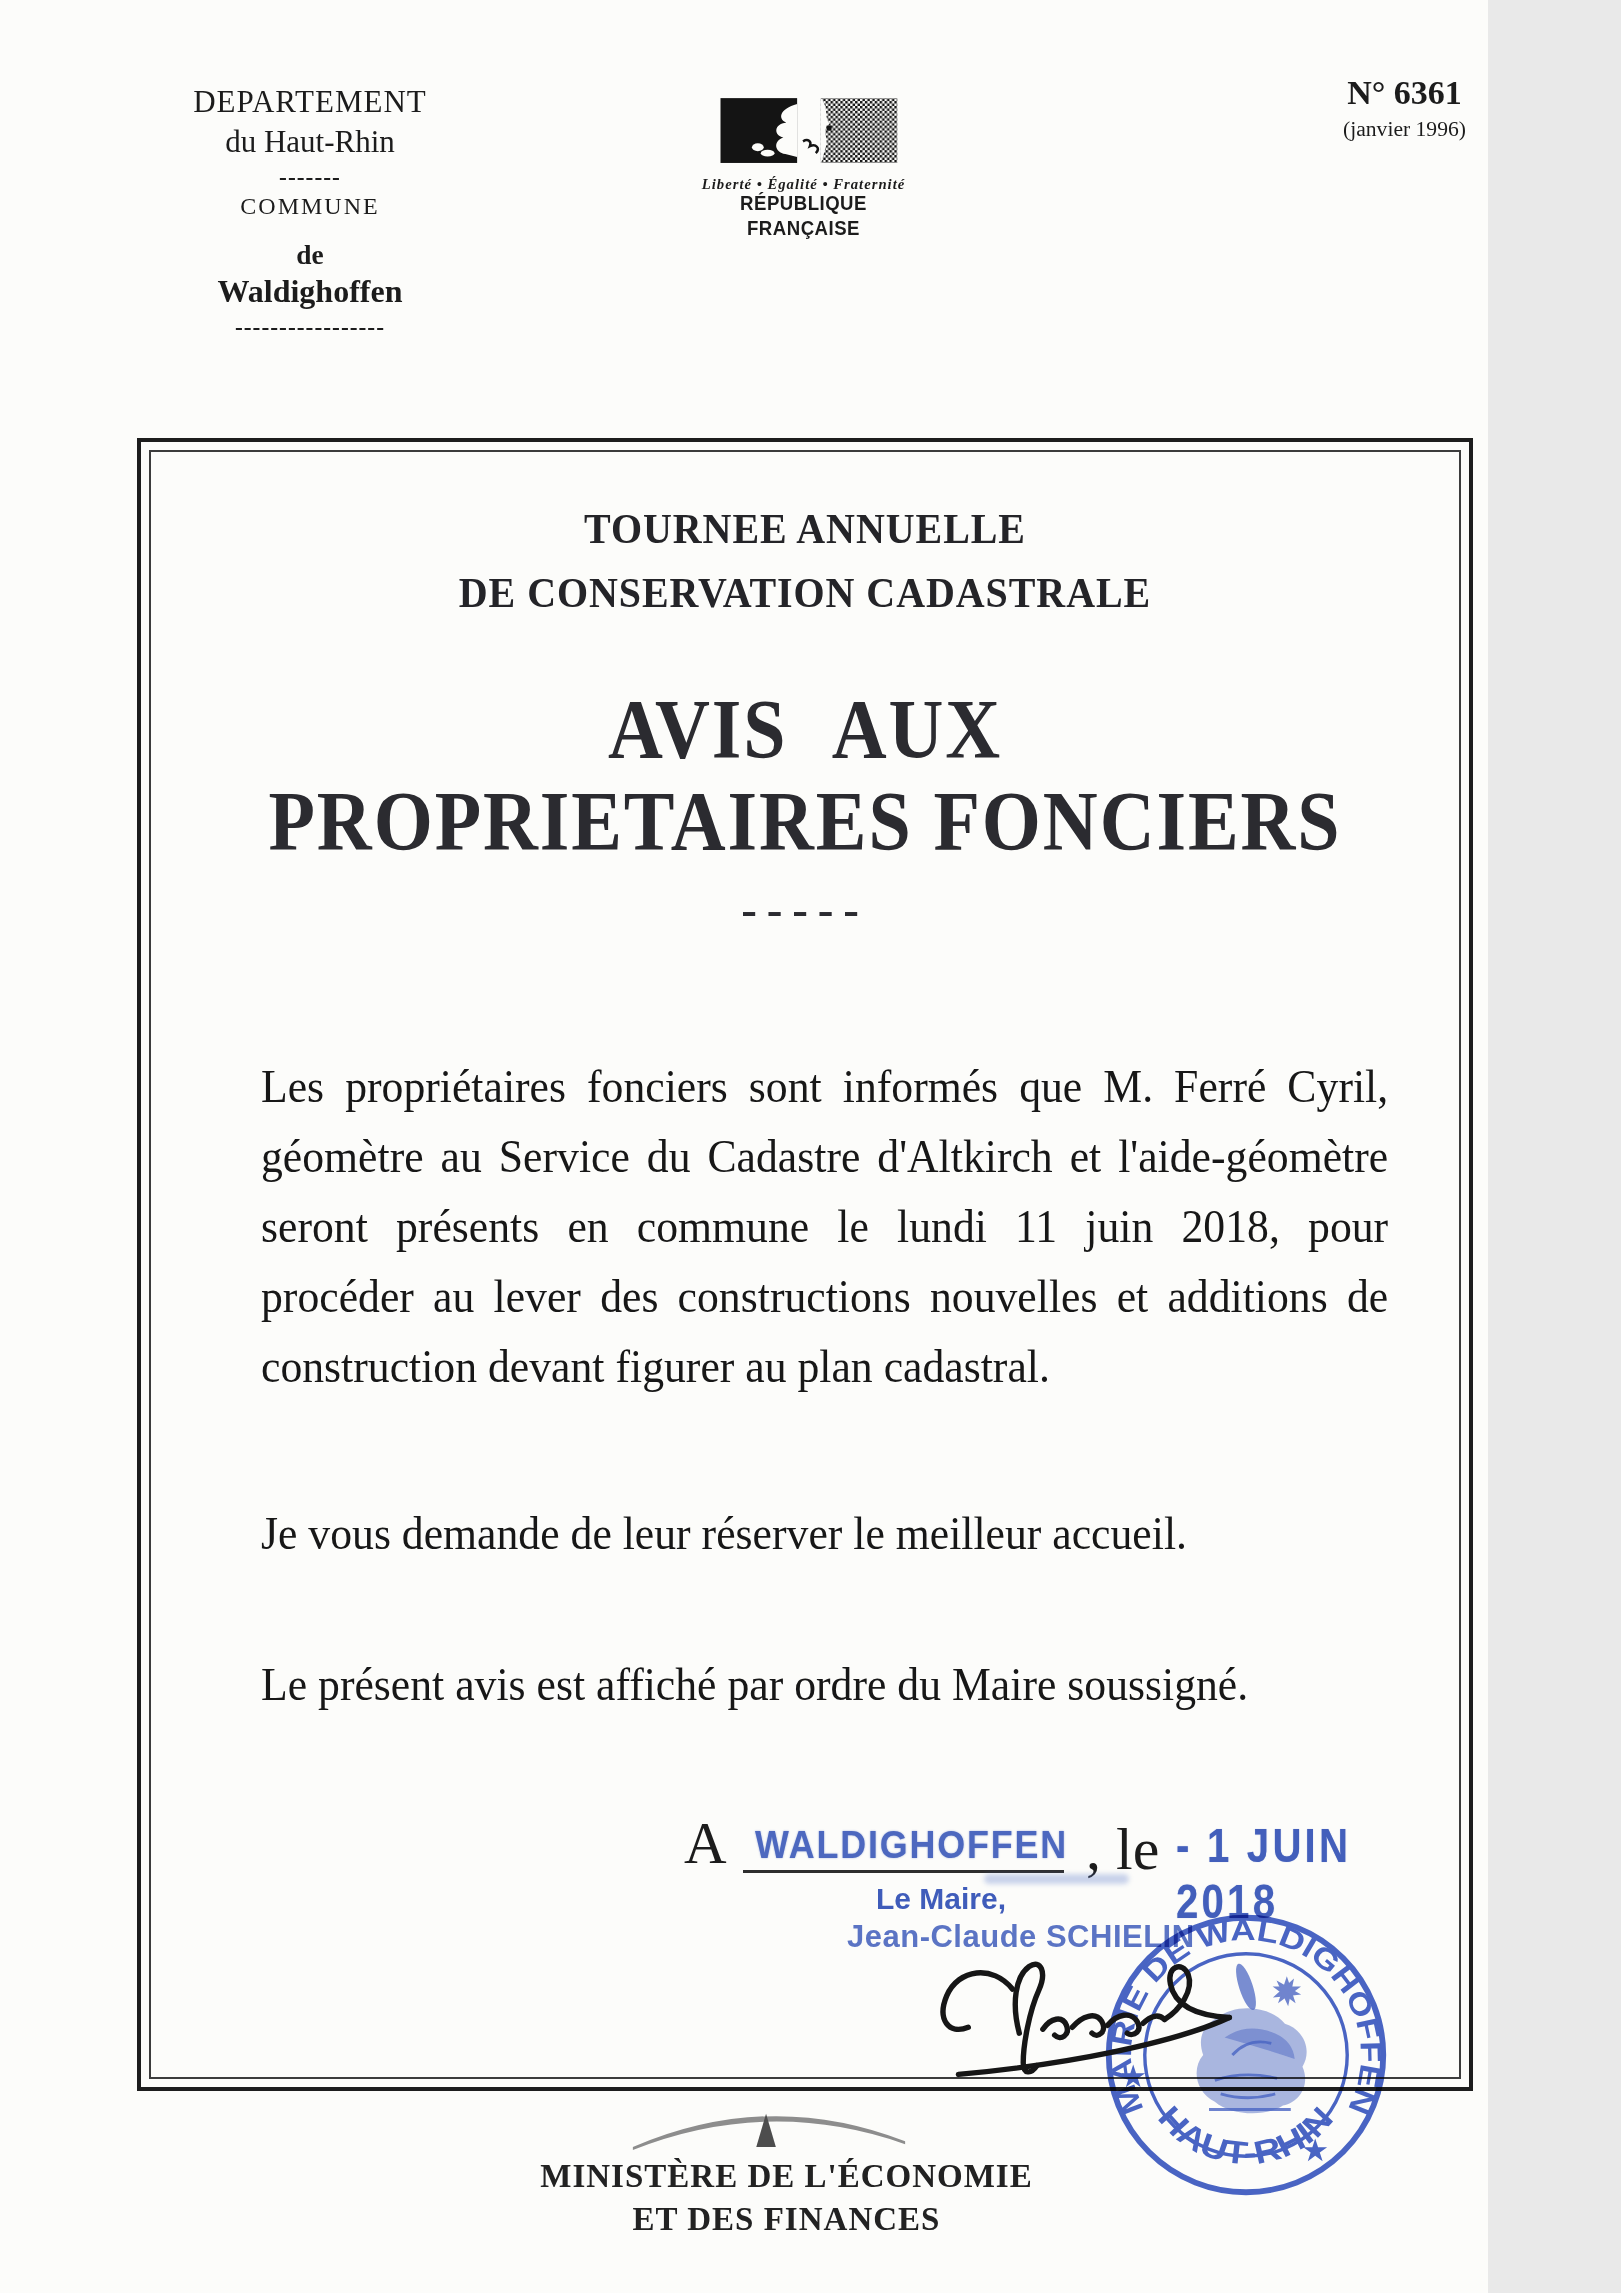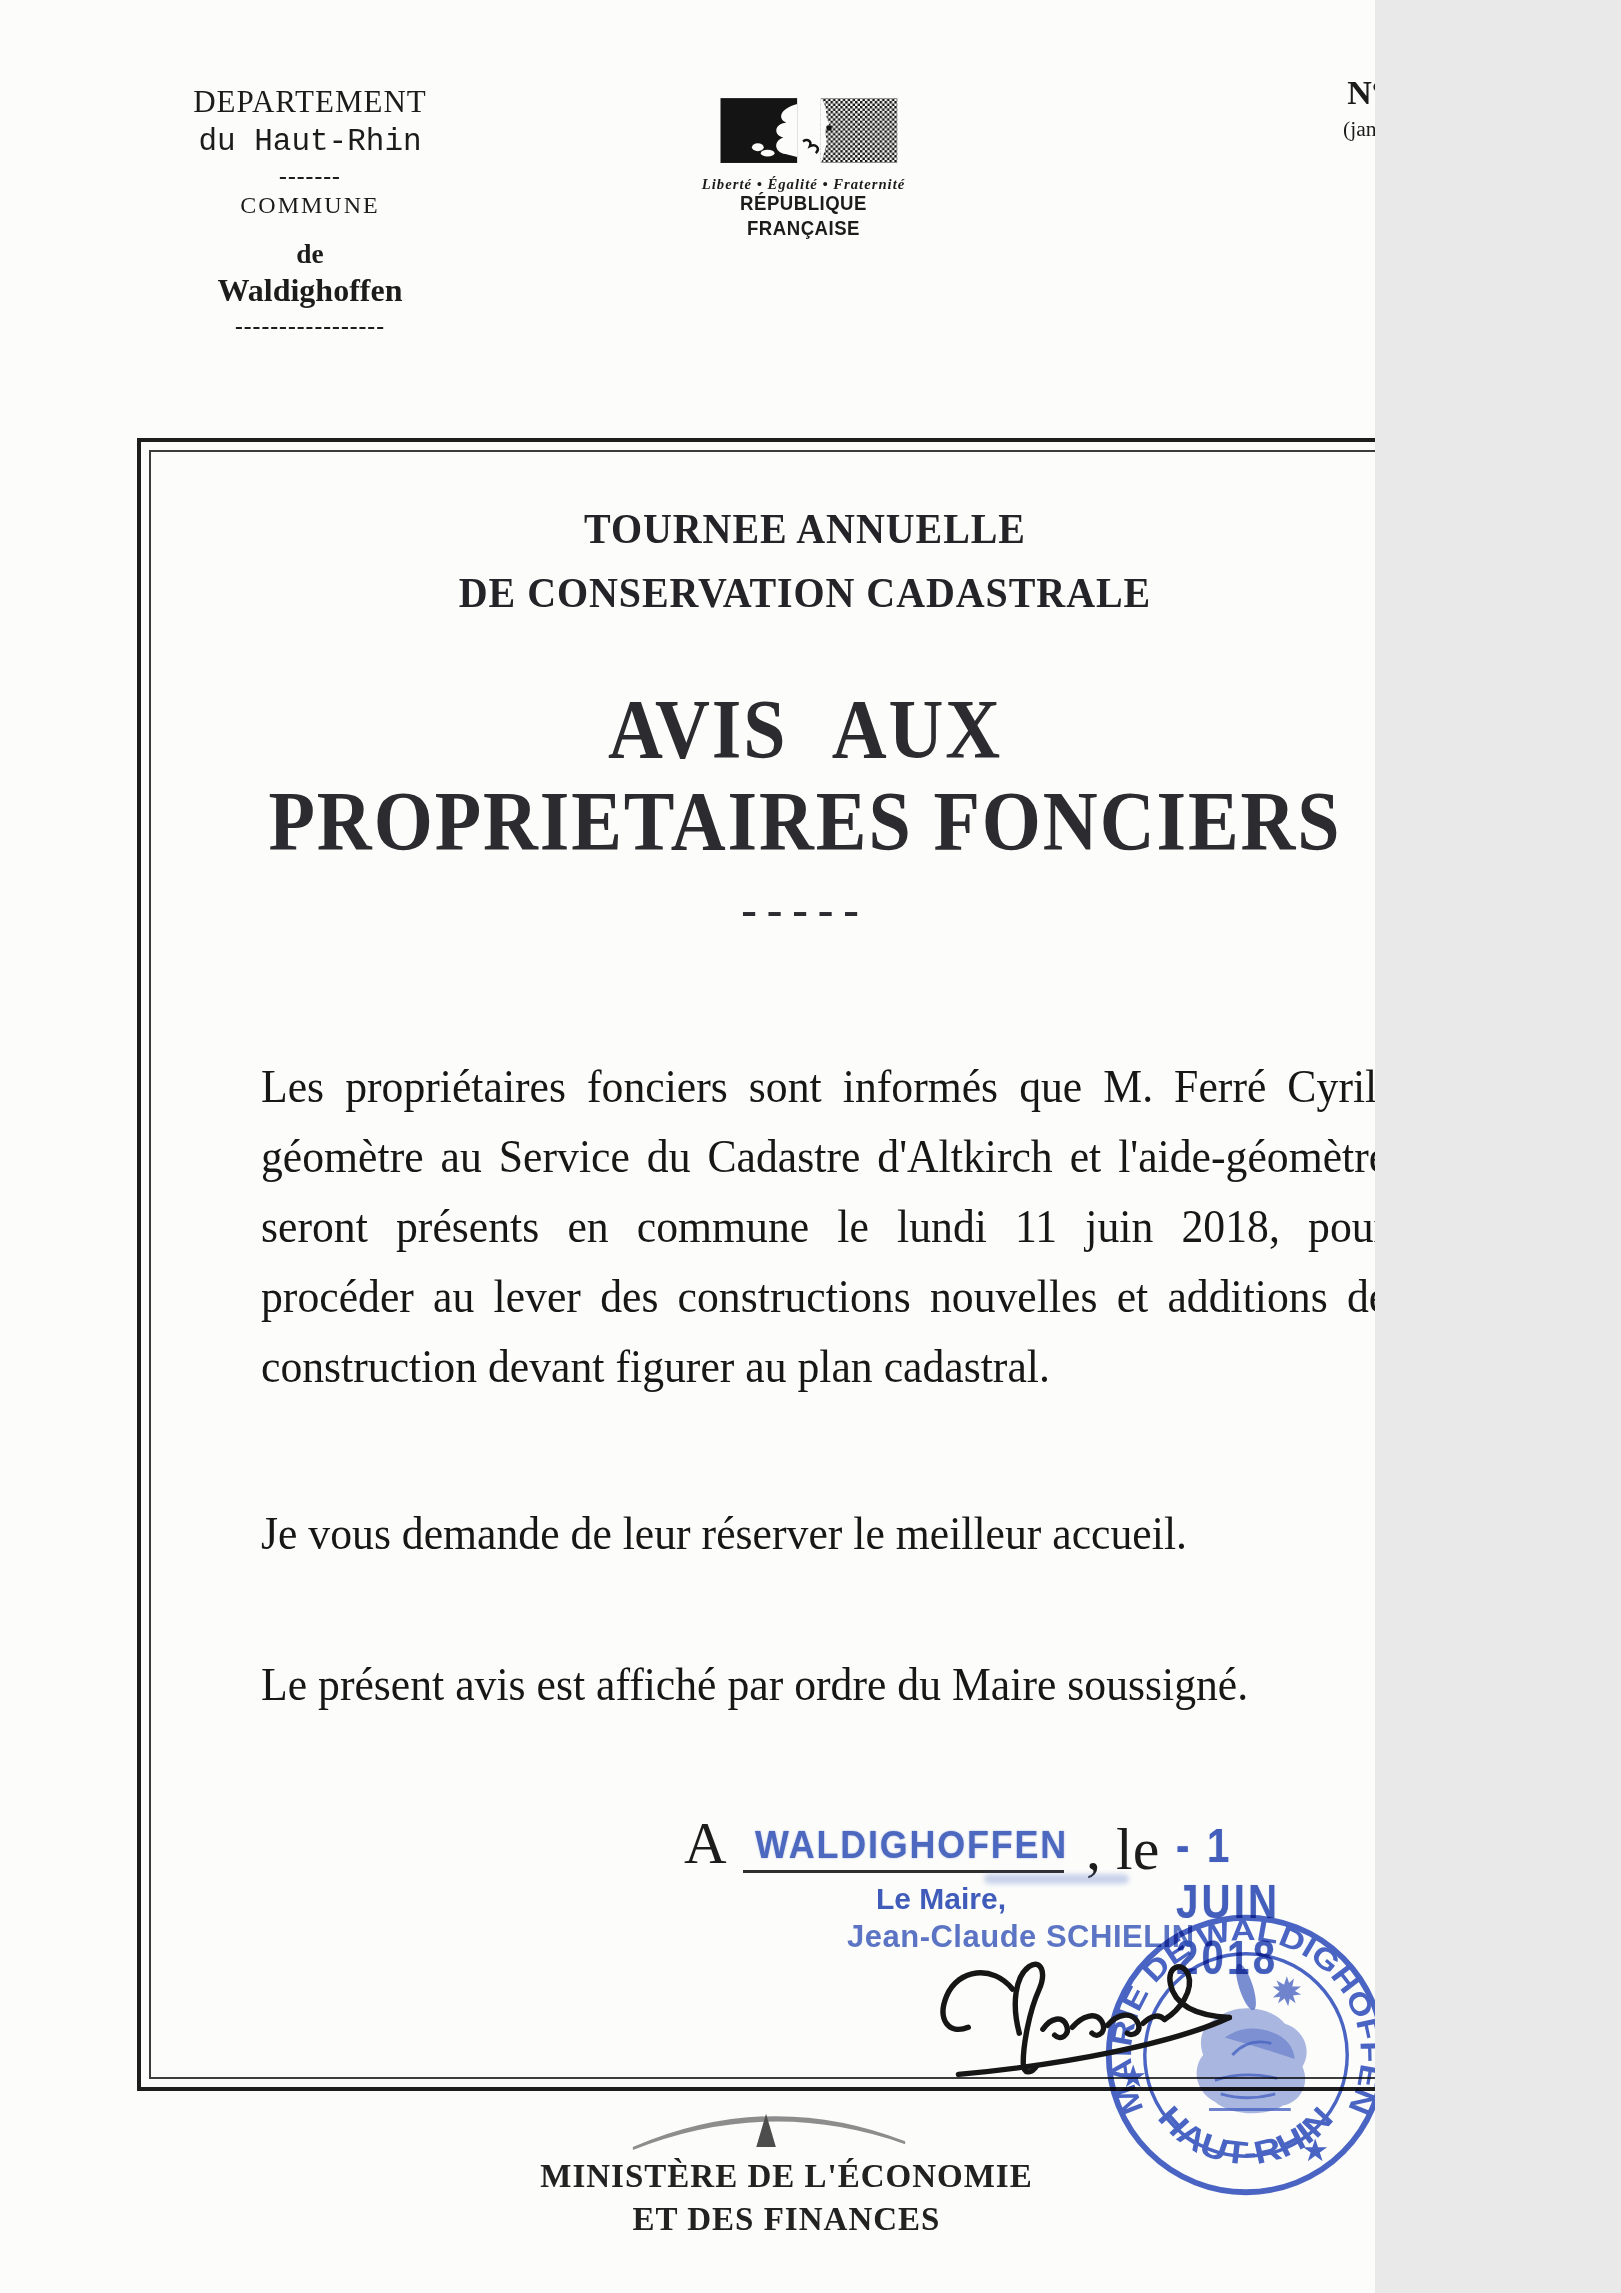--- a/index.html
+++ b/index.html
@@ -1,21 +1,21 @@
 <!DOCTYPE html>
 <html><head>
 <meta charset="utf-8">
 <style>
   html,body{margin:0;padding:0;background:#e9e9e9;}
-  .page{position:relative;width:1375px;height:2294px;background:#fcfcfa;overflow:hidden;
+  .page{position:relative;width:1488px;height:2294px;background:#fcfcfa;overflow:hidden;
         font-family:"Liberation Serif", serif;color:#1c1c1c;}
   
   .hdr-left{position:absolute;left:165px;top:84px;width:290px;text-align:center;}
   .hdr-left .l1{font-size:31px;letter-spacing:1px;}
-  .hdr-left .l2{font-size:31px;margin-top:3.9px;font-family:Liberation Mono, monospace;}
+  .hdr-left .l2{font-size:31px;margin-top:3.9px;}
   .hdr-left .sep{font-size:23.5px;font-weight:bold;letter-spacing:1px;margin-top:3.9px;}
   .hdr-left .l3{font-size:24px;font-weight:normal;letter-spacing:2px;margin-top:2px;}
   .hdr-left .l4{font-size:27.4px;font-weight:bold;margin-top:20px;}
   .hdr-left .l5{font-size:32px;font-weight:bold;margin-top:2px;}
   .logo{position:absolute;left:686px;top:96px;width:235px;text-align:center;}
   .logo .motto{font-size:14.7px;font-style:italic;font-weight:bold;letter-spacing:1px;margin-top:2.9px;}
   .logo .country{font-size:18.6px;font-weight:bold;letter-spacing:0.5px;
                  font-family:"Liberation Sans",sans-serif;transform:scaleY(1.12);margin-top:1px;}
   .hdr-right{position:absolute;left:1292px;top:74px;width:225px;text-align:center;}
   .hdr-right .num{font-size:34px;font-weight:bold;}

